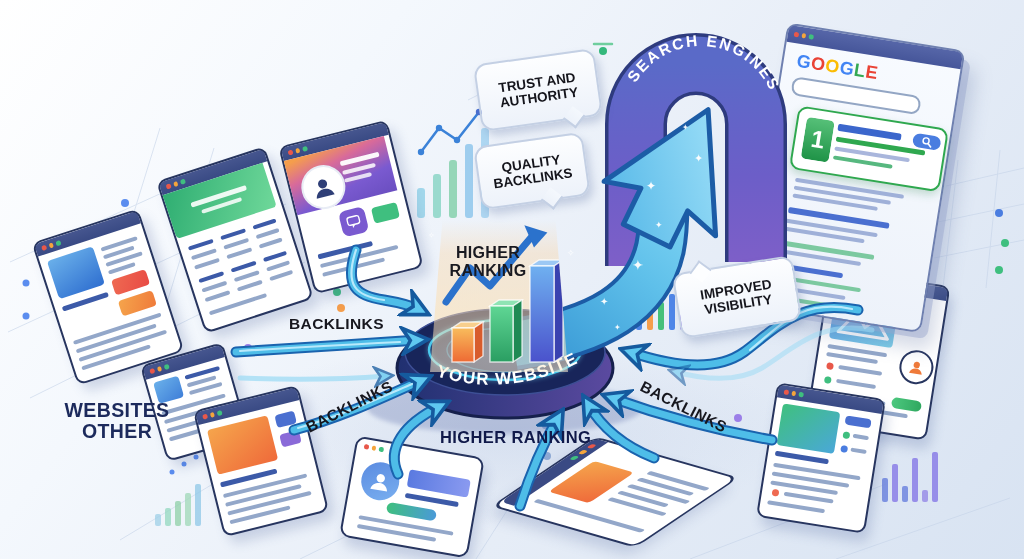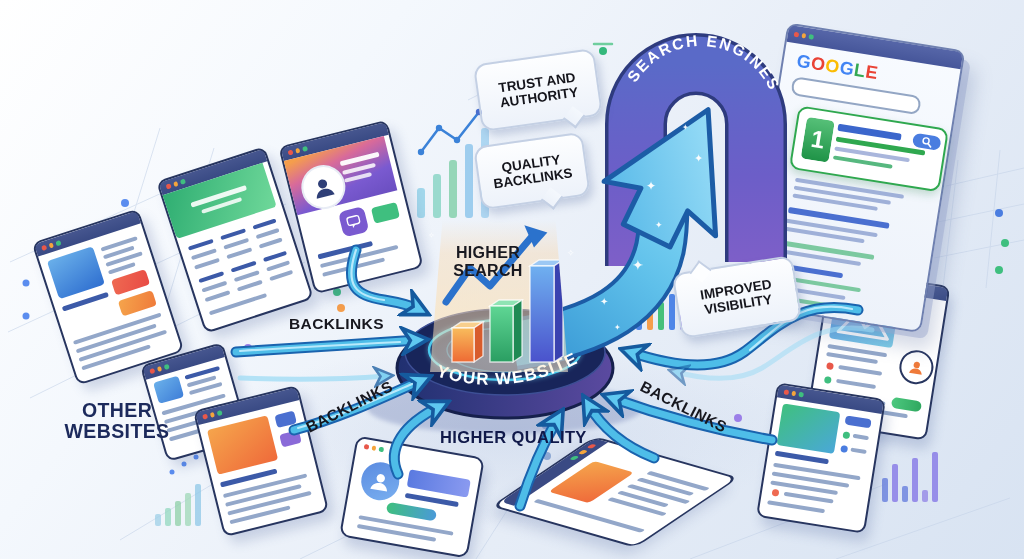--- a/index.html
+++ b/index.html
@@ -569,21 +569,21 @@
       </g>
       <g>
         <path d="M16 82 L40 48 L60 66 L104 14" fill="none" stroke="#2b72cc" stroke-width="7" stroke-linejoin="round" stroke-linecap="round"></path>
         <g transform="translate(104,14) rotate(-48)">
             <polygon points="0,-13 10,9 -10,9" fill="#2b72cc"></polygon>
           </g>
       </g>
     </svg>
     <div class="holo-label">
       <div>HIGHER</div>
-      <div>SEARCH</div>
+      <div>RANKING</div>
     </div>
   </div>
 
   <div class="bubble" style="left:477px;top:56px;width:118px;height:64px;font-size:13.5px;transform:rotate(-8deg);">
     <div>TRUST AND</div>
     <div>AUTHORITY</div>
     <span class="tail bot" style="left:70%;"></span>
   </div>
   <div class="bubble" style="left:477px;top:139px;width:106px;height:60px;font-size:13.5px;transform:rotate(-8deg);">
     <div>QUALITY</div>
@@ -592,19 +592,19 @@
   </div>
   <div class="bubble" style="left:676px;top:264px;width:118px;height:62px;font-size:13.5px;transform:rotate(-9deg);">
     <div>IMPROVED</div>
     <div>VISIBILITY</div>
     <span class="tail top" style="left:16%;"></span>
   </div>
 
   <div class="lab" style="left:289px;top:315px;font-size:15.5px;">BACKLINKS</div>
   <div class="lab" style="left:302px;top:398px;font-size:15.5px;transform:rotate(-27deg);">BACKLINKS</div>
   <div class="lab" style="left:636px;top:398px;font-size:15.5px;transform:rotate(27deg);">BACKLINKS</div>
-  <div class="lab navy" style="left:440px;top:428px;font-size:16.5px;color:#10194a;">HIGHER QUALITY</div>
+  <div class="lab navy" style="left:440px;top:428px;font-size:16.5px;color:#10194a;">HIGHER RANKING</div>
   <div class="lab navy" style="left:56px;top:400px;width:122px;text-align:center;font-size:19.5px;line-height:1.1;">
+    <div>WEBSITES</div>
     <div>OTHER</div>
-    <div>WEBSITES</div>
   </div>
 
 </div>
 
 </body></html>

